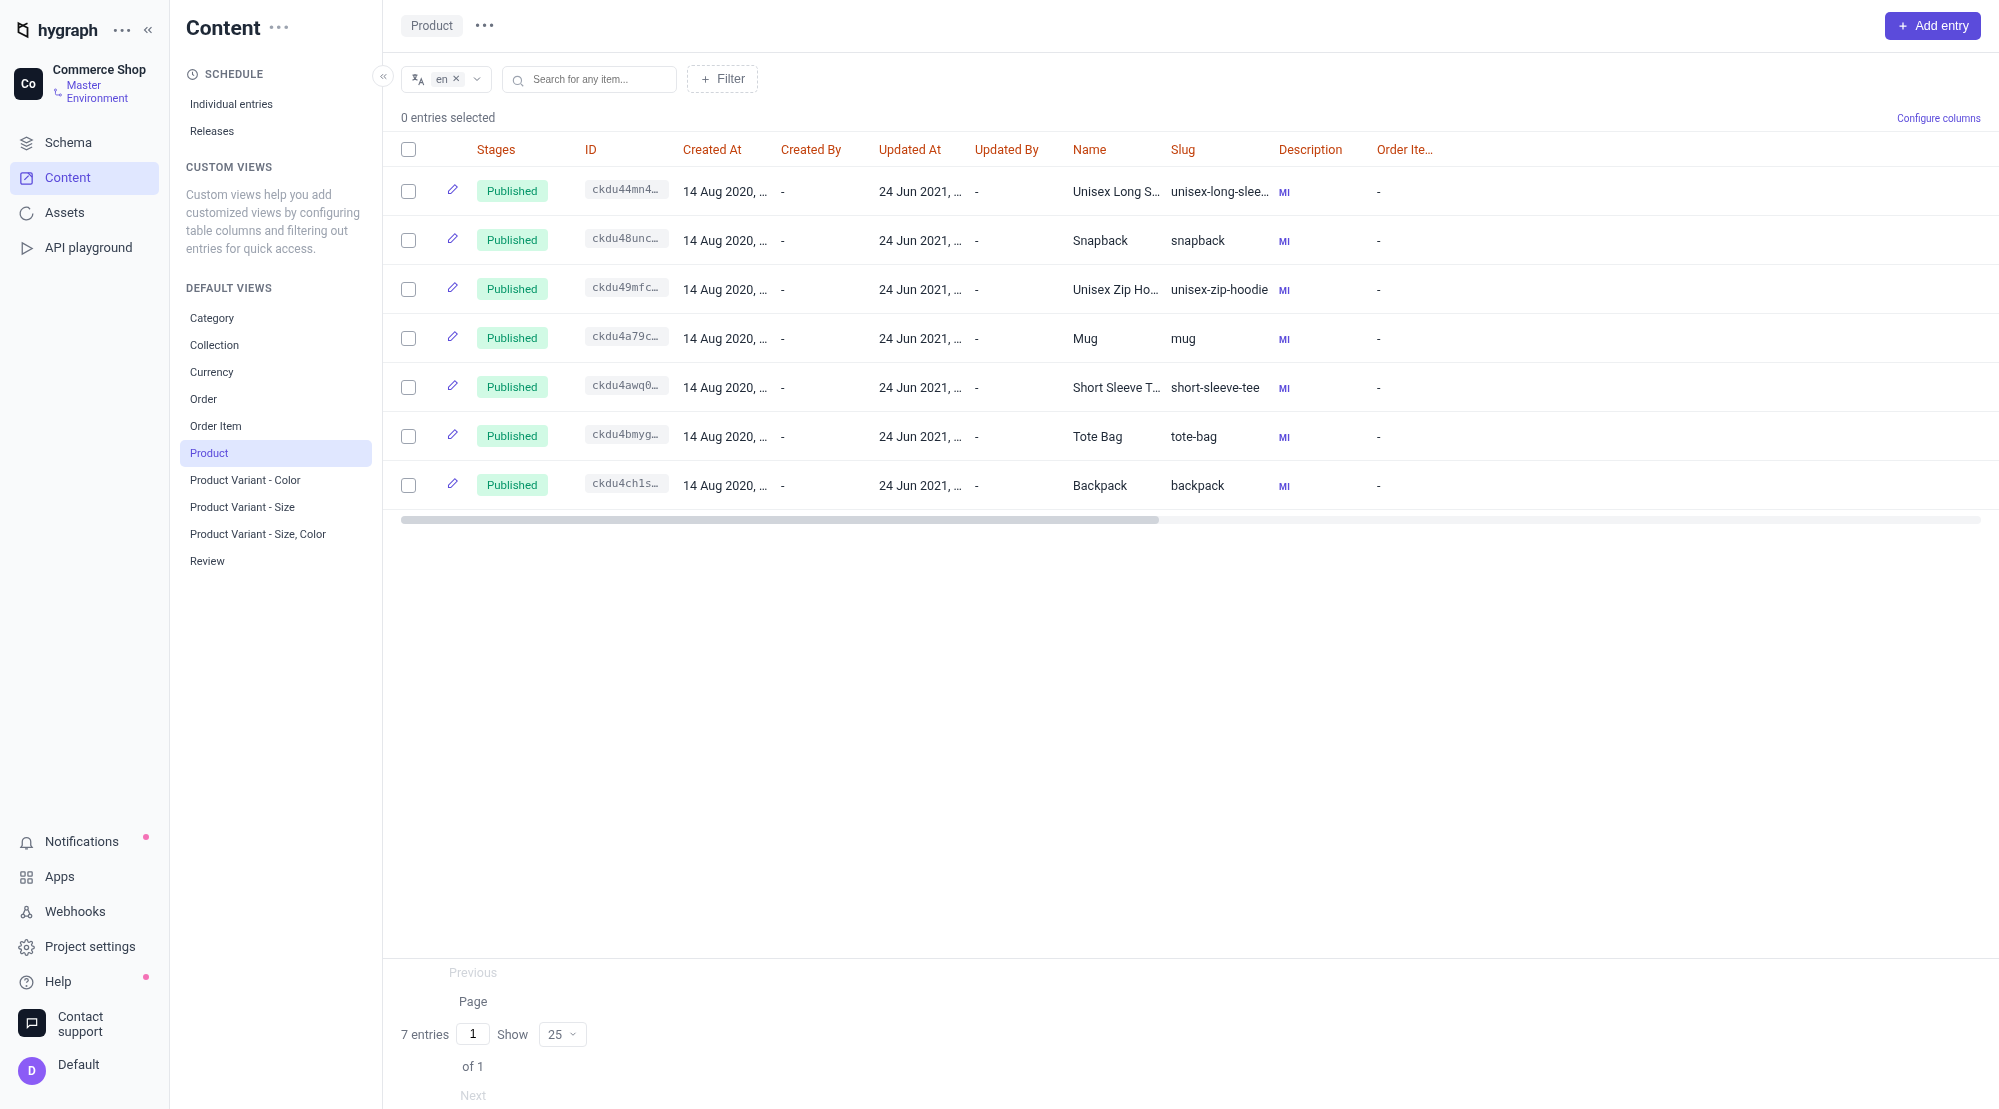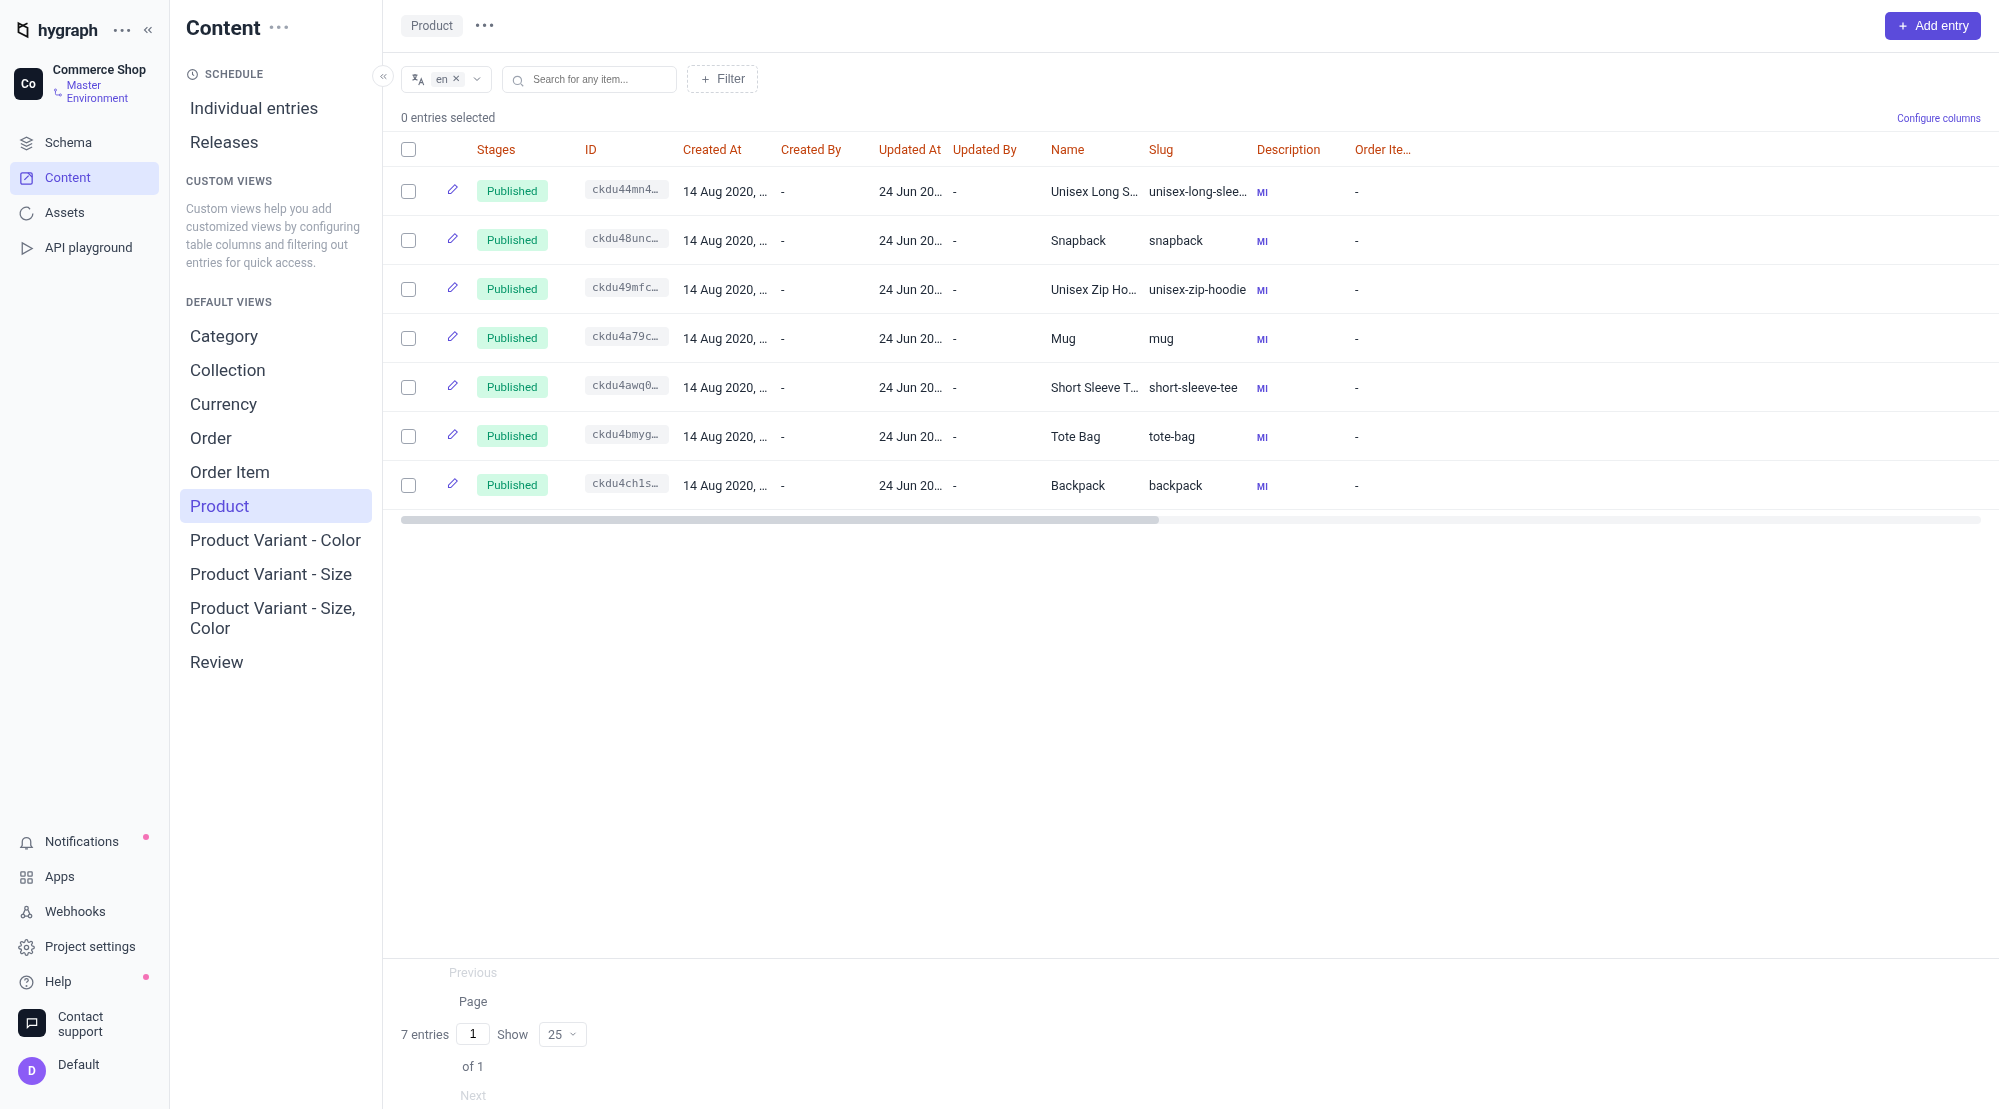--- a/index.html
+++ b/index.html
@@ -27,21 +27,21 @@
 .nav-item .dot { width: 6px; height: 6px; border-radius: 50%; background: #F472B6; position: absolute; right: 10px; }
 .nav-spacer { flex: 1; }
 
 .avatar-circle { width: 28px; height: 28px; border-radius: 50%; background: #8B5CF6; color: #fff; display: flex; align-items: center; justify-content: center; font-size: 12px; font-weight: 600; margin-right: 2px; }
 .support-icon { width: 28px; height: 28px; border-radius: 6px; background: #111827; color: #fff; display: flex; align-items: center; justify-content: center; margin-right: 2px; }
 
 
 .second-sidebar { width: 213px; background: #fff; border-right: 1px solid #E5E7EB; padding: 16px 10px; display: flex; flex-direction: column; gap: 6px; }
 .second-sidebar h1 { font-size: 21px; font-weight: 700; display: flex; align-items: center; gap: 8px; padding-left: 6px; margin-bottom: 12px; }
 .section-label { font-size: 11px; font-weight: 600; letter-spacing: 0.5px; color: #6B7280; padding: 10px 6px 4px 6px; display: flex; align-items: center; gap: 6px; text-transform: uppercase; }
-.view-item { padding: 7px 10px; border-radius: 5px; cursor: pointer; font-size: 17px; color: #374151; }
+.view-item { padding: 7px 10px; border-radius: 5px; cursor: pointer; font-size: 11px; color: #374151; }
 .view-item.active { background: #E0E7FF; color: #5B4BDB; }
 .custom-views-desc { font-size: 12px; color: #9CA3AF; line-height: 1.5; padding: 2px 6px 8px 6px; }
 
 
 .main { flex: 1; display: flex; flex-direction: column; position: relative; min-width: 0; }
 .top-bar { display: flex; align-items: center; justify-content: space-between; padding: 12px 18px; border-bottom: 1px solid #E5E7EB; }
 .breadcrumb-area { display: flex; align-items: center; gap: 12px; }
 .breadcrumb-chip { background: #F3F4F6; color: #6B7280; font-size: 12px; padding: 4px 10px; border-radius: 5px; }
 .more-dots { color: #6B7280; cursor: pointer; letter-spacing: 2px; font-weight: 700; }
 .add-entry-btn { background: #5B4BDB; color: #fff; border: none; border-radius: 5px; padding: 7px 12px; font-size: 12.5px; font-weight: 500; display: flex; align-items: center; gap: 6px; cursor: pointer; margin-left: 40px; }
@@ -63,21 +63,21 @@
 .data-table { display: flex; flex-direction: column; min-width: 1100px; }
 .row { display: flex; align-items: center; border-bottom: 1px solid #EEF0F2; height: 49px; padding: 0 18px; gap: 0; }
 .row.header { height: 36px; font-size: 12px; color: #c2410c; border-top: 1px solid #EEF0F2; }
 .cell { flex-shrink: 0; overflow: hidden; white-space: nowrap; text-overflow: ellipsis; font-size: 12.5px; padding-right: 8px; }
 .c-check { width: 34px; display: flex; align-items: center; }
 .c-edit { width: 42px; display: flex; align-items: center; justify-content: center; }
 .c-stage { width: 108px; }
 .c-id { width: 98px; }
 .c-created { width: 98px; }
 .c-createdby { width: 98px; }
-.c-updated { width: 74px; }
+.c-updated { width: 96px; }
 .c-updatedby { width: 98px; }
 .c-name { width: 98px; }
 .c-slug { width: 108px; }
 .c-desc { width: 98px; }
 .c-order { width: 70px; }
 .checkbox { width: 15px; height: 15px; border: 1.5px solid #9CA3AF; border-radius: 3px; cursor: pointer; }
 .edit-icon { color: #5B4BDB; cursor: pointer; }
 .stage-badge { background: #D1FAE5; color: #059669; font-size: 11.5px; padding: 4px 10px; border-radius: 4px; display: inline-block; }
 .id-code { background: #F3F4F6; border-radius: 4px; padding: 3px 7px; font-family: ui-monospace, monospace; font-size: 11px; color: #6B7280; overflow: hidden; text-overflow: ellipsis; max-width: 84px; display: inline-block; }
 .mini-desc { color: #5B4BDB; font-weight: 700; font-size: 9px; letter-spacing: 0.3px; }

